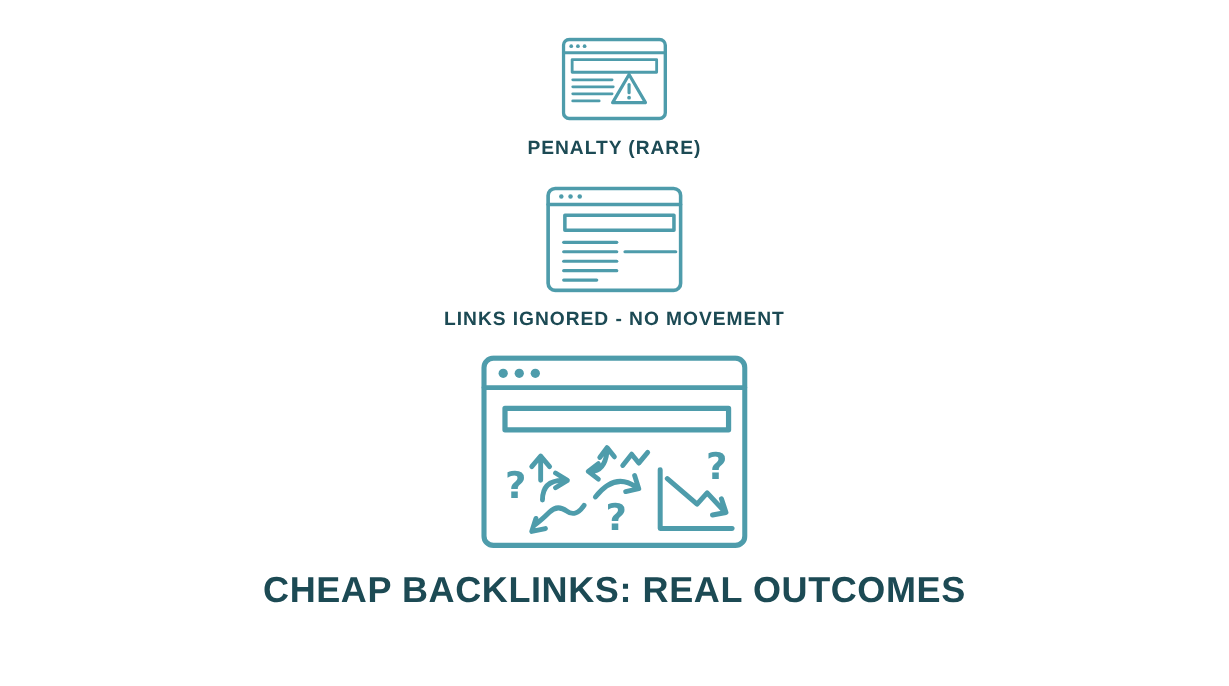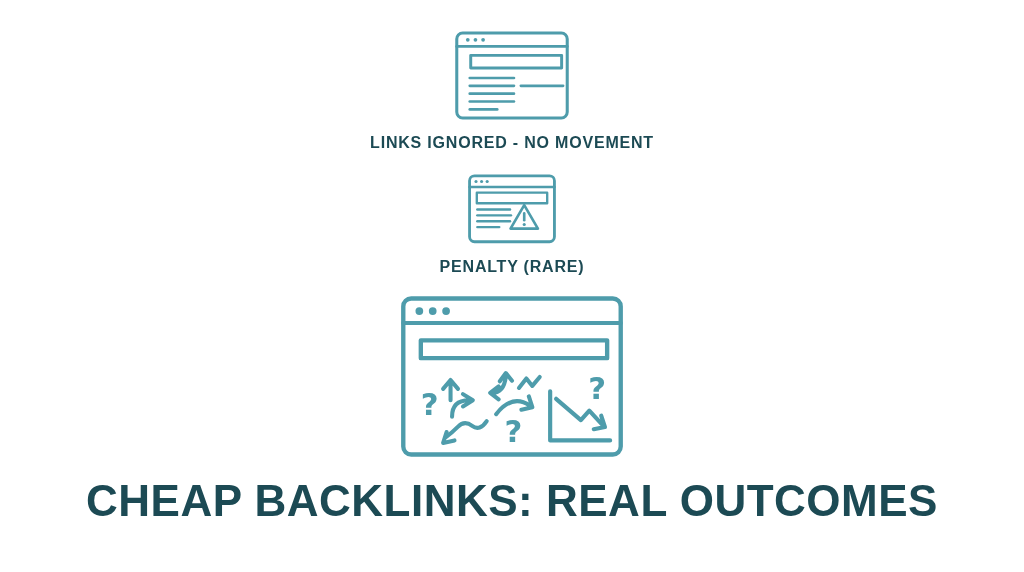--- a/index.html
+++ b/index.html
@@ -37,77 +37,77 @@
     letter-spacing: 0.8px;
     color: var(--text-color);
     line-height: 1;
     white-space: nowrap;
   }
   .outcome + .outcome { margin-top: 23px; }
   #outcome-hard-to-diagnose { margin-top: 21px; }
   #outcome-hard-to-diagnose figcaption { margin-top: 17px; }
   .slide-title {
     margin-top: 18px;
-    font-size: 44px;
+    font-size: 30px;
     font-weight: 600;
     letter-spacing: 0.5px;
     color: var(--text-color);
     line-height: 1.2;
     white-space: nowrap;
   }
   .qmark {
     font-family: "DejaVu Sans", sans-serif;
     font-weight: bold;
     fill: currentColor;
   }
 </style>
 </head>
 <body>
 
 <main class="slide">
-
-  <figure class="outcome" id="outcome-links-ignored">
-    <svg width="114" height="89" viewBox="0 0 116 90" aria-hidden="true">
-      <g fill="none" stroke="currentColor" stroke-linecap="round" stroke-linejoin="round">
-        <rect x="1.8" y="1.8" width="112.4" height="86.4" rx="6" stroke-width="3.1"></rect>
-        <line x1="1.8" y1="15.4" x2="114.2" y2="15.4" stroke-width="2.9"></line>
-        <rect x="16" y="24.5" width="92.5" height="12.8" stroke-width="3"></rect>
-        <line x1="15" y1="47.5" x2="60" y2="47.5" stroke-width="2.7"></line>
-        <line x1="15" y1="55.5" x2="60" y2="55.5" stroke-width="2.7"></line>
-        <line x1="15" y1="63.5" x2="60" y2="63.5" stroke-width="2.7"></line>
-        <line x1="15" y1="71.5" x2="60" y2="71.5" stroke-width="2.7"></line>
-        <line x1="15" y1="79.5" x2="43" y2="79.5" stroke-width="2.7"></line>
-        <line x1="67" y1="55.5" x2="110" y2="55.5" stroke-width="2.7"></line>
-      </g>
-      <circle cx="13" cy="8.7" r="1.9" fill="currentColor"></circle>
-      <circle cx="20.8" cy="8.7" r="1.9" fill="currentColor"></circle>
-      <circle cx="28.6" cy="8.7" r="1.9" fill="currentColor"></circle>
-    </svg>
-    <figcaption>LINKS IGNORED - NO MOVEMENT</figcaption>
-  </figure>
 
   <figure class="outcome" id="outcome-penalty">
     <svg width="88" height="70" viewBox="0 0 90 71" aria-hidden="true">
       <g fill="none" stroke="currentColor" stroke-linecap="round" stroke-linejoin="round">
         <rect x="1.6" y="1.6" width="86.8" height="67.4" rx="5" stroke-width="2.9"></rect>
         <line x1="1.6" y1="13" x2="88.4" y2="13" stroke-width="2.6"></line>
         <rect x="9" y="18.8" width="72" height="10.8" stroke-width="2.4"></rect>
         <line x1="9.5" y1="36" x2="43" y2="36" stroke-width="2.4"></line>
         <line x1="9.5" y1="42" x2="44" y2="42" stroke-width="2.4"></line>
         <line x1="9.5" y1="48" x2="43" y2="48" stroke-width="2.4"></line>
         <line x1="9.5" y1="54" x2="32" y2="54" stroke-width="2.4"></line>
         <path d="M57.5 31.5 L71.5 55.5 H43.5 Z" stroke-width="2.7"></path>
         <line x1="57.5" y1="40" x2="57.5" y2="47" stroke-width="2.7"></line>
       </g>
       <circle cx="8.2" cy="7.4" r="1.6" fill="currentColor"></circle>
       <circle cx="13.9" cy="7.4" r="1.6" fill="currentColor"></circle>
       <circle cx="19.6" cy="7.4" r="1.6" fill="currentColor"></circle>
       <circle cx="57.5" cy="51.3" r="1.6" fill="currentColor"></circle>
     </svg>
     <figcaption>PENALTY (RARE)</figcaption>
+  </figure>
+
+  <figure class="outcome" id="outcome-links-ignored">
+    <svg width="114" height="89" viewBox="0 0 116 90" aria-hidden="true">
+      <g fill="none" stroke="currentColor" stroke-linecap="round" stroke-linejoin="round">
+        <rect x="1.8" y="1.8" width="112.4" height="86.4" rx="6" stroke-width="3.1"></rect>
+        <line x1="1.8" y1="15.4" x2="114.2" y2="15.4" stroke-width="2.9"></line>
+        <rect x="16" y="24.5" width="92.5" height="12.8" stroke-width="3"></rect>
+        <line x1="15" y1="47.5" x2="60" y2="47.5" stroke-width="2.7"></line>
+        <line x1="15" y1="55.5" x2="60" y2="55.5" stroke-width="2.7"></line>
+        <line x1="15" y1="63.5" x2="60" y2="63.5" stroke-width="2.7"></line>
+        <line x1="15" y1="71.5" x2="60" y2="71.5" stroke-width="2.7"></line>
+        <line x1="15" y1="79.5" x2="43" y2="79.5" stroke-width="2.7"></line>
+        <line x1="67" y1="55.5" x2="110" y2="55.5" stroke-width="2.7"></line>
+      </g>
+      <circle cx="13" cy="8.7" r="1.9" fill="currentColor"></circle>
+      <circle cx="20.8" cy="8.7" r="1.9" fill="currentColor"></circle>
+      <circle cx="28.6" cy="8.7" r="1.9" fill="currentColor"></circle>
+    </svg>
+    <figcaption>LINKS IGNORED - NO MOVEMENT</figcaption>
   </figure>
 
   <figure class="outcome" id="outcome-hard-to-diagnose">
     <svg width="222" height="161" viewBox="0 0 224 162" aria-hidden="true">
       <g fill="none" stroke="currentColor" stroke-linecap="round" stroke-linejoin="round">
         <rect x="2.3" y="2.3" width="219.4" height="157.4" rx="8" stroke-width="4.4"></rect>
         <line x1="2.3" y1="27" x2="221.7" y2="27" stroke-width="4.1"></line>
         <rect x="20" y="44.5" width="188" height="18" stroke-width="4.4"></rect>
 
         <path d="M50 105 V86 M42.5 93.5 L50 84.5 L57.5 93.5" stroke-width="4.1"></path>

